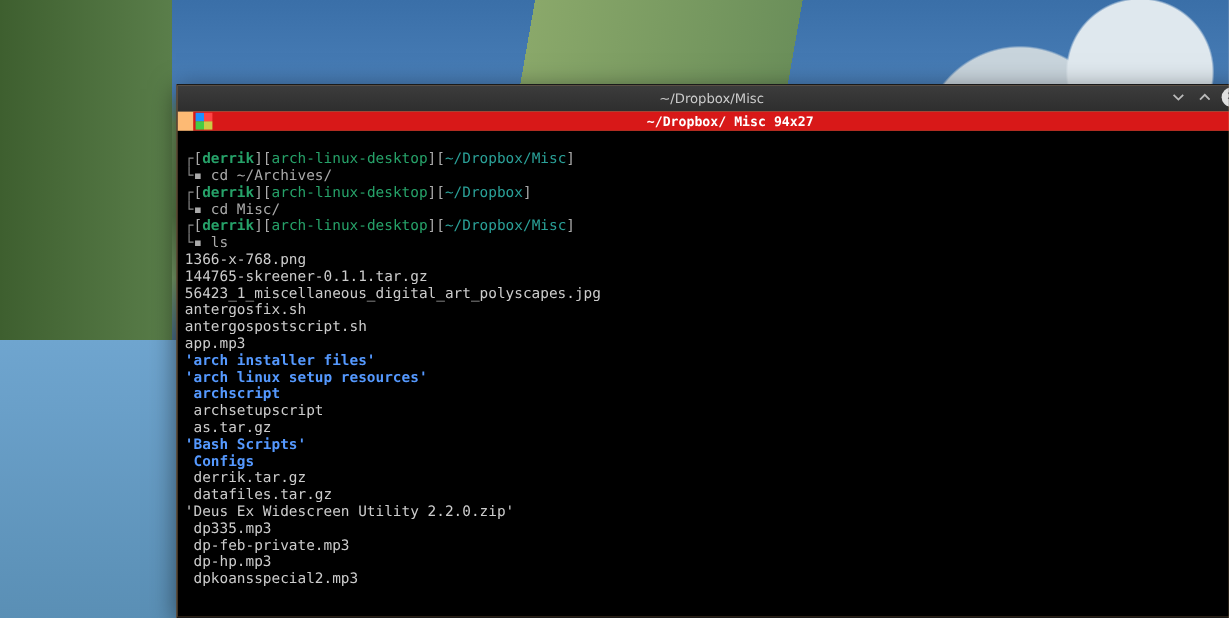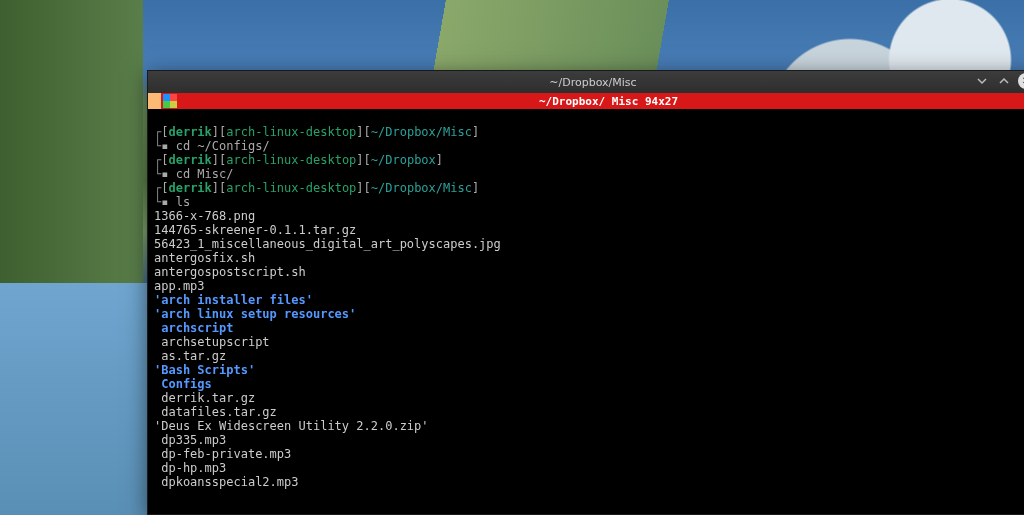--- a/index.html
+++ b/index.html
@@ -149,21 +149,21 @@
   <div class="tabbar">
     <span class="icon"></span>
     <span class="label">~/Dropbox/ Misc 94x27</span>
   </div>
 
   <div class="term" id="term">
     <div class="scrollbar">
       <div class="scrollthumb"></div>
     </div>
   <div><span class="corner">┌</span><span class="bracket">[</span><span class="user">derrik</span><span class="bracket">][</span><span class="host">arch-linux-desktop</span><span class="bracket">][</span><span class="path">~/Dropbox/Misc</span><span class="bracket">]</span></div>
-      <div><span class="corner">└</span><span class="plain">▪ </span><span class="plain">cd ~/Configs/</span></div>
+      <div><span class="corner">└</span><span class="plain">▪ </span><span class="plain">cd ~/Archives/</span></div>
       <div><span class="corner">┌</span><span class="bracket">[</span><span class="user">derrik</span><span class="bracket">][</span><span class="host">arch-linux-desktop</span><span class="bracket">][</span><span class="path">~/Dropbox</span><span class="bracket">]</span></div>
       <div><span class="corner">└</span><span class="plain">▪ </span><span class="plain">cd Misc/</span></div>
       <div><span class="corner">┌</span><span class="bracket">[</span><span class="user">derrik</span><span class="bracket">][</span><span class="host">arch-linux-desktop</span><span class="bracket">][</span><span class="path">~/Dropbox/Misc</span><span class="bracket">]</span></div>
       <div><span class="corner">└</span><span class="plain">▪ </span><span class="plain">ls</span></div>
       <div class="file">1366-x-768.png</div>
       <div class="file">144765-skreener-0.1.1.tar.gz</div>
       <div class="file">56423_1_miscellaneous_digital_art_polyscapes.jpg</div>
       <div class="file">antergosfix.sh</div>
       <div class="file">antergospostscript.sh</div>
       <div class="file">app.mp3</div>

